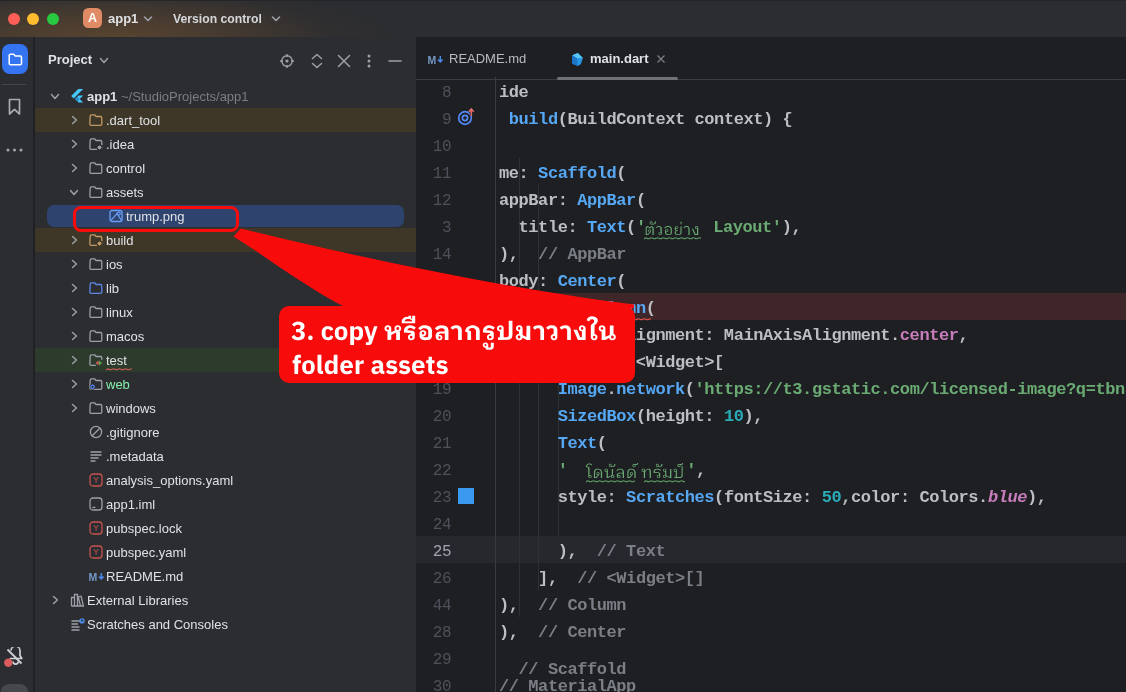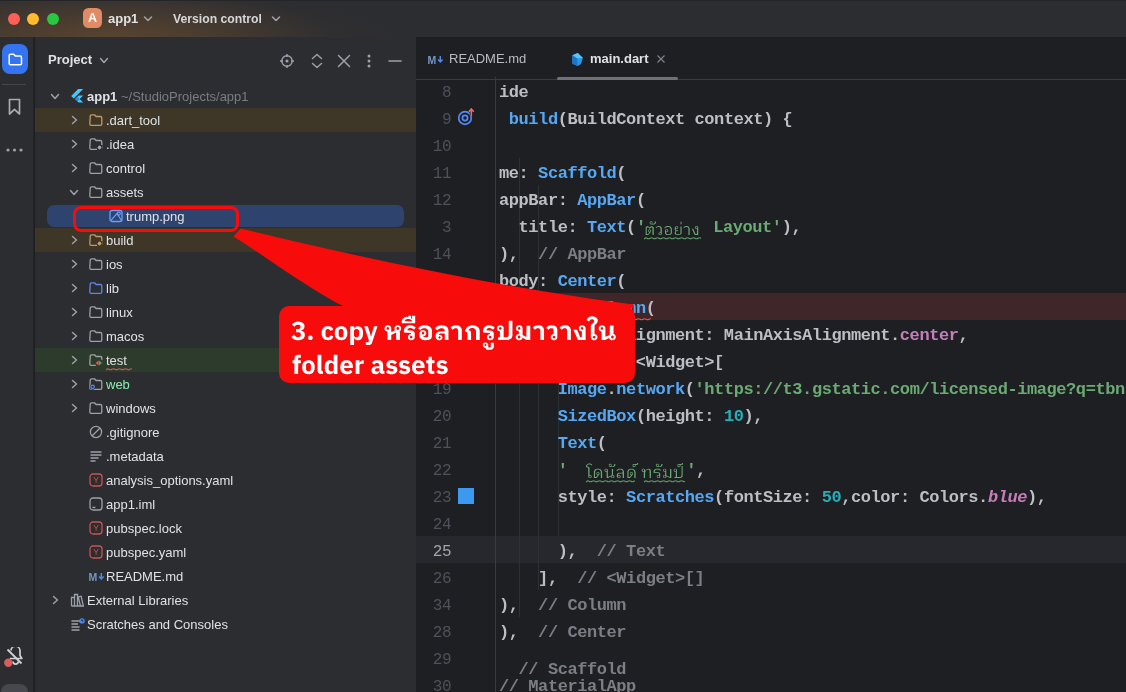--- a/index.html
+++ b/index.html
@@ -302,21 +302,21 @@
         <div class="ln" style="top:246px;color:#4D515A">17</div>
         <div class="ln" style="top:273px;color:#4D515A">18</div>
         <div class="ln" style="top:300px;color:#4D515A">19</div>
         <div class="ln" style="top:327px;color:#4D515A">20</div>
         <div class="ln" style="top:354px;color:#4D515A">21</div>
         <div class="ln" style="top:381px;color:#4D515A">22</div>
         <div class="ln" style="top:408px;color:#4D515A">23</div>
         <div class="ln" style="top:435px;color:#4D515A">24</div>
         <div class="ln" style="top:462px;color:#A1A4AB">25</div>
         <div class="ln" style="top:489px;color:#4D515A">26</div>
-        <div class="ln" style="top:516px;color:#4D515A">34</div>
+        <div class="ln" style="top:516px;color:#4D515A">44</div>
         <div class="ln" style="top:543px;color:#4D515A">28</div>
         <div class="ln" style="top:570px;color:#4D515A">29</div>
         <div class="ln" style="top:597px;color:#4D515A">30</div>
         <svg class="abs" style="left:41px;top:31px" width="19" height="19" viewBox="0 0 19 19">
           <circle cx="8" cy="10" r="6.3" fill="none" stroke="#548AF7" stroke-width="1.7"></circle>
           <circle cx="8" cy="10" r="2.6" fill="none" stroke="#548AF7" stroke-width="1.7"></circle>
           <path d="M14.3 8 V1.2 M11.8 3.8 L14.3 1 L16.8 3.8" fill="none" stroke="#1E1F22" stroke-width="3.2"></path>
           <path d="M14.3 8 V1.2 M11.8 3.8 L14.3 1 L16.8 3.8" fill="none" stroke="#E16D6D" stroke-width="1.6"></path>
         </svg>
         <div class="abs" style="left:42px;top:411px;width:16px;height:16px;background:#3B99F0"></div>

